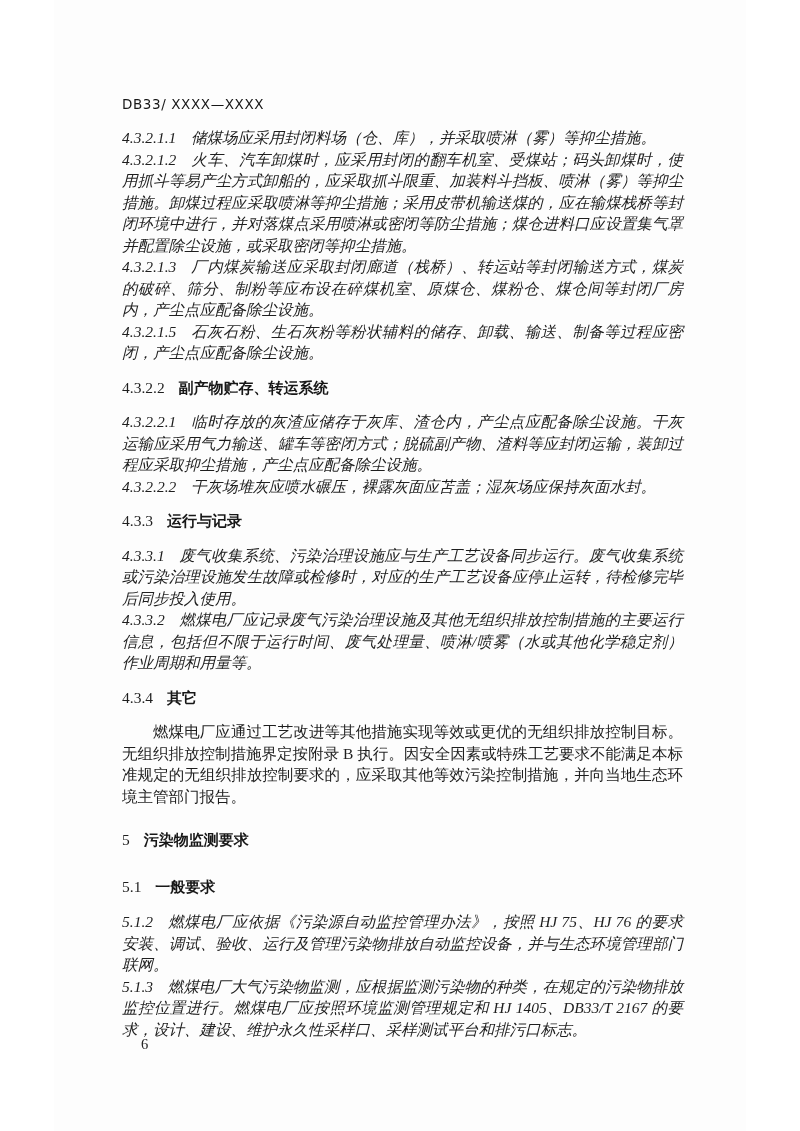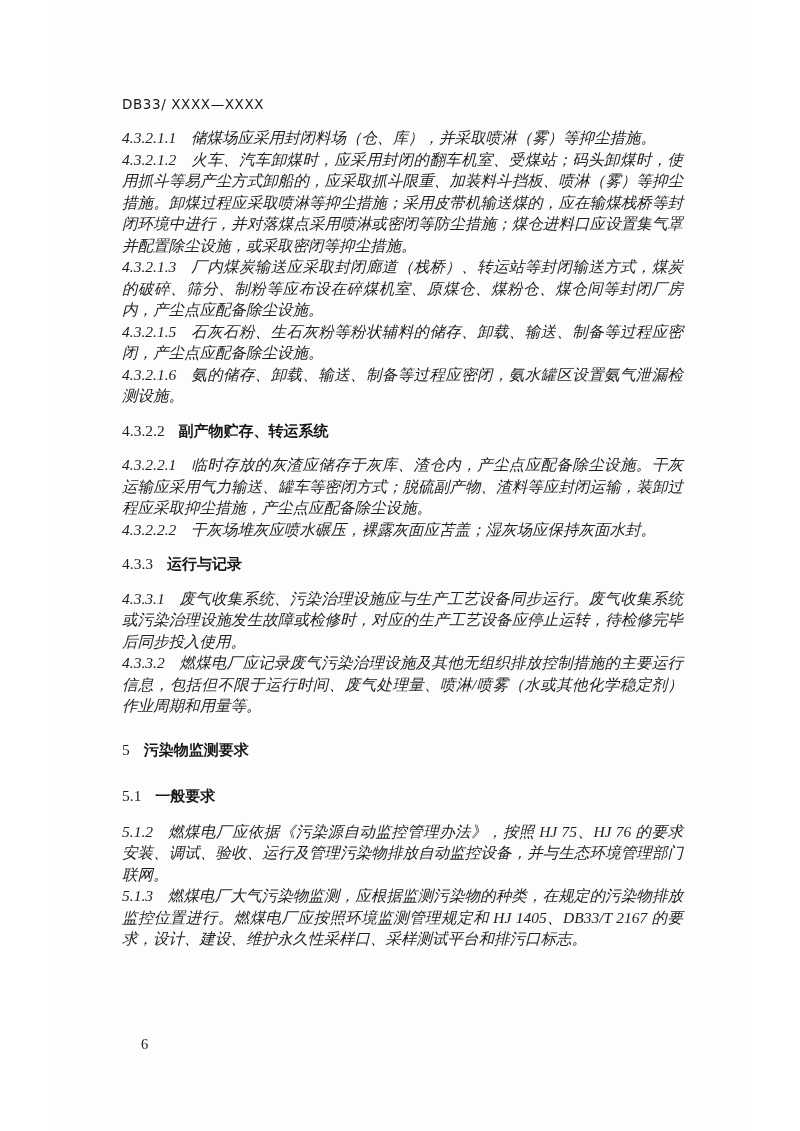--- a/index.html
+++ b/index.html
@@ -95,23 +95,20 @@
 
   <p class="clause">
     <span class="cnum">4.3.2.1.3</span><span class="ctext">厂内煤炭输送应采取封闭廊道（栈桥）、转运站等封闭输送方式，煤炭的破碎、筛分、制粉等应布设在碎煤机室、原煤仓、煤粉仓、煤仓间等封闭厂房内，产尘点应配备除尘设施。</span>
   </p>
 
 
   <p class="clause">
     <span class="cnum">4.3.2.1.5</span><span class="ctext">石灰石粉、生石灰粉等粉状辅料的储存、卸载、输送、制备等过程应密闭，产尘点应配备除尘设施。</span>
   </p>
 
-  <p class="clause">
-    <span class="cnum">4.3.2.1.6</span><span class="ctext">氨的储存、卸载、输送、制备等过程应密闭，氨水罐区设置氨气泄漏检测设施。</span>
-  </p>
 
 
   <h4 class="heading level-3">
     <span class="hnum">4.3.2.2</span><span class="htext">副产物贮存、转运系统</span>
   </h4>
 
   <p class="clause">
     <span class="cnum">4.3.2.2.1</span><span class="ctext">临时存放的灰渣应储存于灰库、渣仓内，产尘点应配备除尘设施。干灰运输应采用气力输送、罐车等密闭方式；脱硫副产物、渣料等应封闭运输，装卸过程应采取抑尘措施，产尘点应配备除尘设施。</span>
   </p>
 
@@ -124,21 +121,25 @@
   </h4>
 
   <p class="clause">
     <span class="cnum">4.3.3.1</span><span class="ctext">废气收集系统、污染治理设施应与生产工艺设备同步运行。废气收集系统或污染治理设施发生故障或检修时，对应的生产工艺设备应停止运转，待检修完毕后同步投入使用。</span>
   </p>
 
   <p class="clause">
     <span class="cnum">4.3.3.2</span><span class="ctext">燃煤电厂应记录废气污染治理设施及其他无组织排放控制措施的主要运行信息，包括但不限于运行时间、废气处理量、喷淋/喷雾（水或其他化学稳定剂）作业周期和用量等。</span>
   </p>
 
+  <h4 class="heading level-3">
+    <span class="hnum">4.3.4</span><span class="htext">其它</span>
+  </h4>
 
+  <p class="para indent">燃煤电厂应通过工艺改进等其他措施实现等效或更优的无组织排放控制目标。无组织排放控制措施界定按附录 B 执行。因安全因素或特殊工艺要求不能满足本标准规定的无组织排放控制要求的，应采取其他等效污染控制措施，并向当地生态环境主管部门报告。</p>
 
   <h2 class="heading level-1">
     <span class="hnum">5</span><span class="htext">污染物监测要求</span>
   </h2>
 
   <h3 class="heading level-2">
     <span class="hnum">5.1</span><span class="htext">一般要求</span>
   </h3>
 
 

